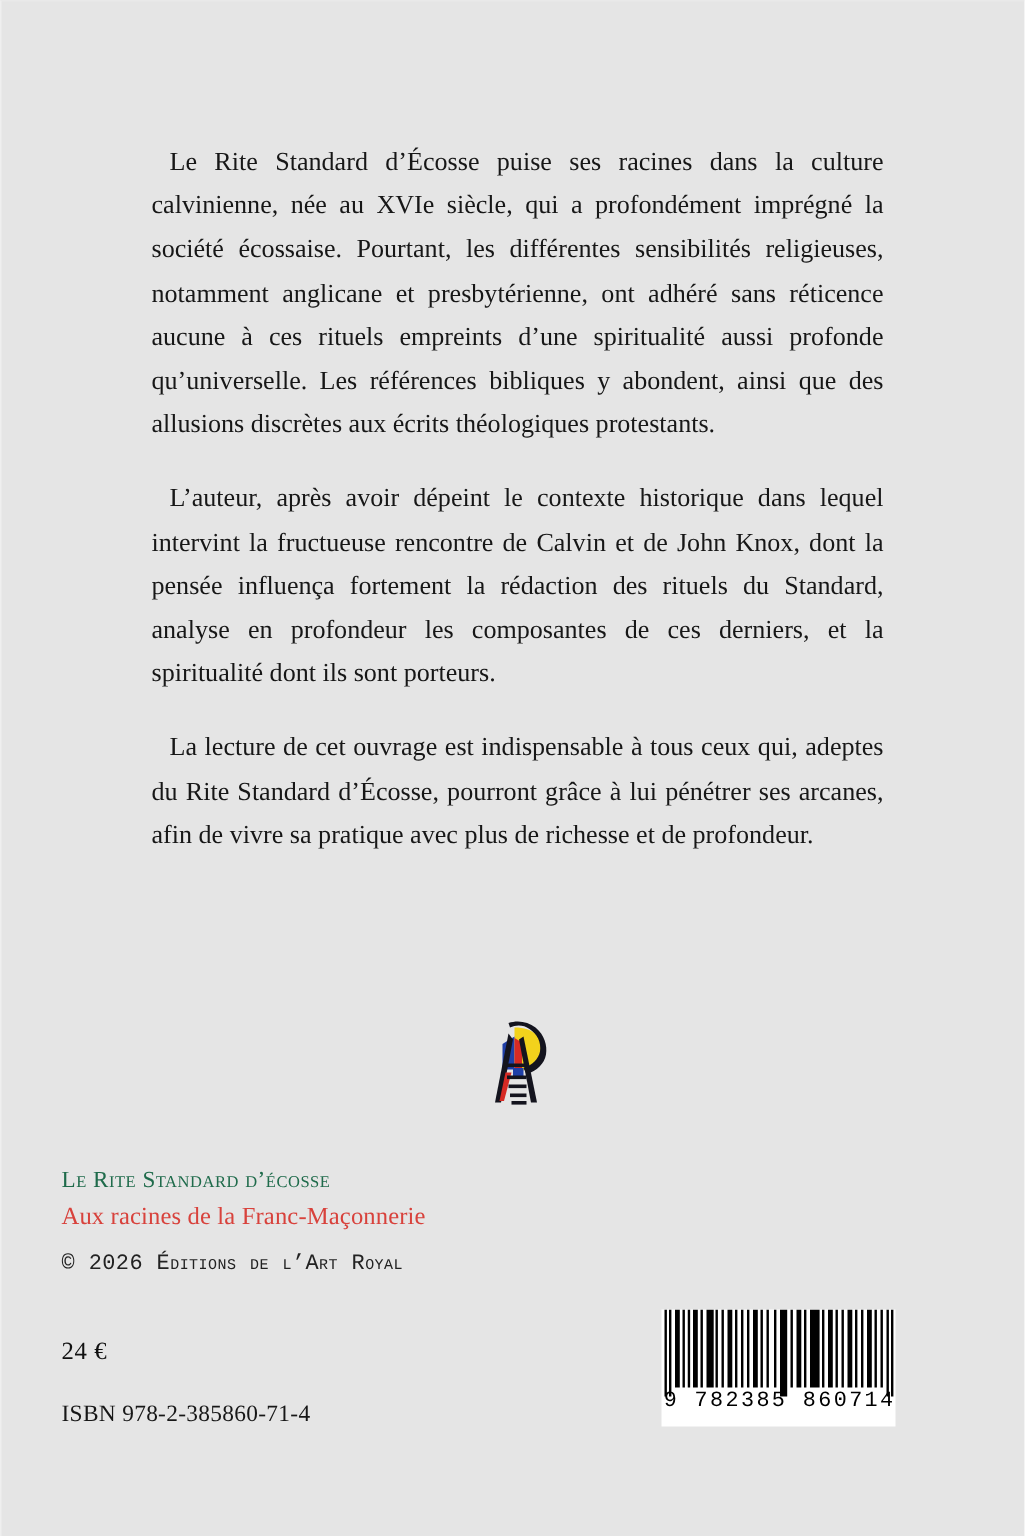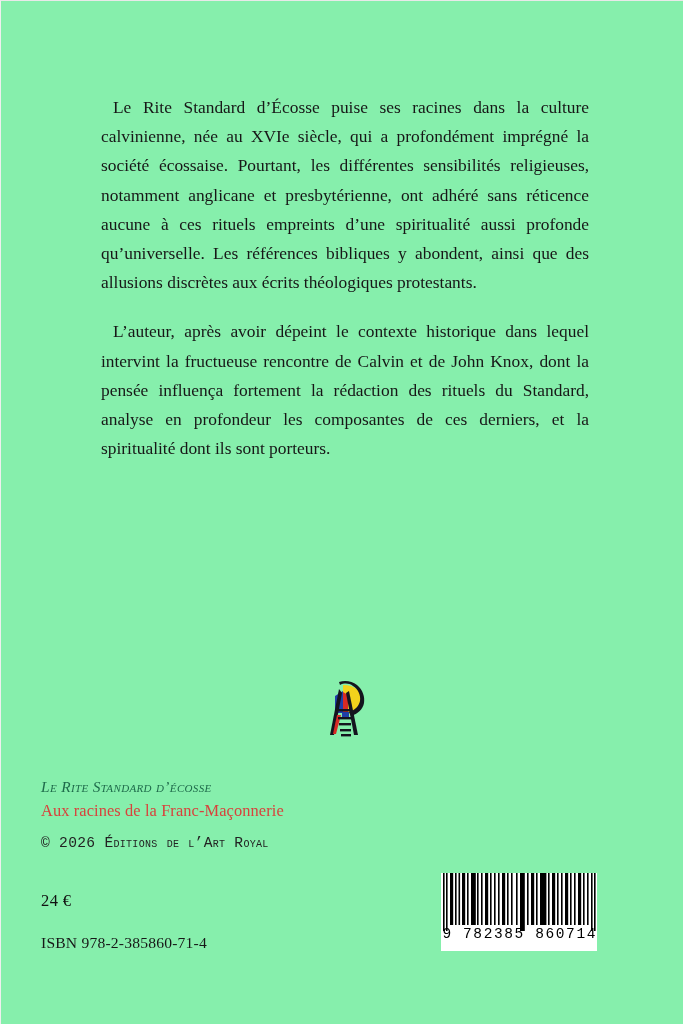--- a/index.html
+++ b/index.html
@@ -5,21 +5,21 @@
   html, body {
     margin: 0;
     padding: 0;
     background: #ffffff;
   }
 
   .page {
     position: relative;
     width: 683px;
     height: 1024px;
-    background: #86efac;
+    background: #e5e5e5;
     box-sizing: border-box;
     border-top: 1px solid #e9e9e9;
     border-left: 1px solid #efefef;
     overflow: hidden;
     font-family: "Liberation Serif", "DejaVu Serif", serif;
     color: #1a1a1a;
   }
 
   
   .blurb {
@@ -69,21 +69,20 @@
   }
 
   .series-title {
     font-family: "Liberation Serif", "DejaVu Serif", serif;
     font-size: 15.4px;
     line-height: 21px;
     color: #1f6b4b;
     font-variant: small-caps;
     letter-spacing: 0.35px;
     white-space: nowrap;
-    font-style: italic;
   }
 
   .subtitle-line {
     font-family: "Liberation Serif", "DejaVu Serif", serif;
     font-size: 16.4px;
     line-height: 21.6px;
     color: #d8423c;
     letter-spacing: 0.1px;
     white-space: nowrap;
   }
@@ -152,20 +151,21 @@
   }
 </style>
 </head>
 <body>
 
 <div class="page">
 
   <div class="blurb">
     <p>Le Rite Standard d’Écosse puise ses racines dans la culture calvinienne, née au XVIe siècle, qui a profondément imprégné la société écossaise. Pourtant, les différentes sensibilités religieuses, notamment anglicane et presbytérienne, ont adhéré sans réticence aucune à ces rituels empreints d’une spiritualité aussi profonde qu’universelle. Les références bibliques y abondent, ainsi que des allusions discrètes aux écrits théologiques protestants.</p>
     <p>L’auteur, après avoir dépeint le contexte historique dans lequel intervint la fructueuse rencontre de Calvin et de John Knox, dont la pensée influença fortement la rédaction des rituels du Standard, analyse en profondeur les composantes de ces derniers, et la spiritualité dont ils sont porteurs.</p>
+    <p>La lecture de cet ouvrage est indispensable à tous ceux qui, adeptes du Rite Standard d’Écosse, pourront grâce à lui pénétrer ses arcanes, afin de vivre sa pratique avec plus de richesse et de profondeur.</p>
   </div>
 
   <div class="logo-wrap">
     <svg class="logo" viewBox="0 0 56 62">
 
       <path d="M28 6 C41 6 47 13 47 21 C47 29 41 35 29 35 L28 35 Z" fill="#f2d21c"></path>
 
       <path d="M20 17 L28 12 L28 34 L20 34 Z" fill="#1f3fa8"></path>
 
       <path d="M28 13 L33 16 L33 34 L28 34 Z" fill="#d72a24"></path>

